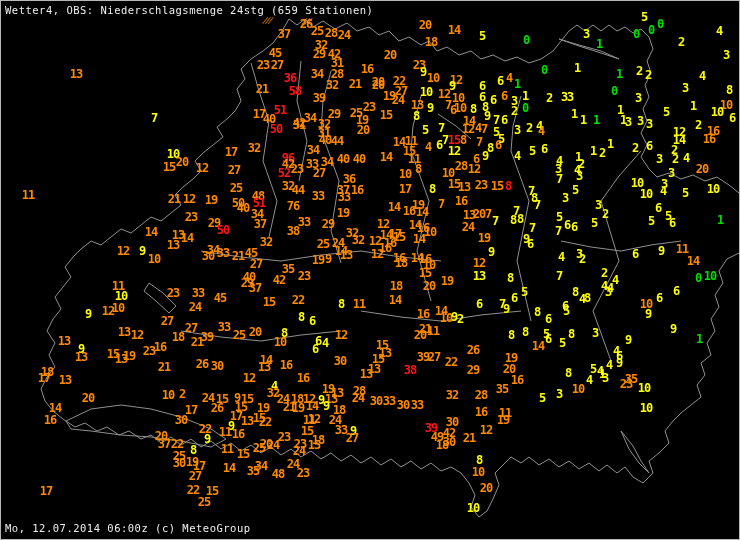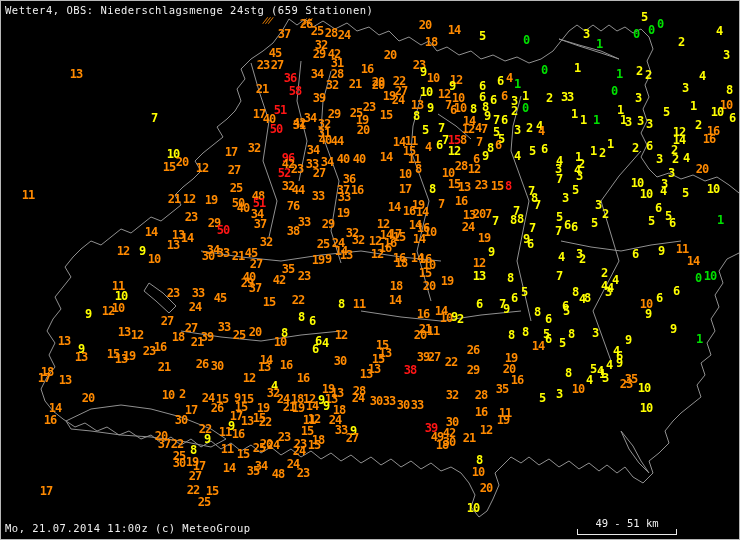--- a/index.html
+++ b/index.html
@@ -607,20 +607,16 @@
       <span class="station" style="left: 477px; top: 471px; color: rgb(255, 138, 0);">10</span>
       <span class="station" style="left: 485px; top: 487px; color: rgb(255, 138, 0);">20</span>
       <span class="station" style="left: 472px; top: 507px; color: rgb(255, 255, 0);">10</span>
       <span class="station" style="left: 645px; top: 407px; color: rgb(255, 255, 0);">10</span>
       <span class="hatch" style="left: 266px; top: 19px;">///</span>
       <span class="hatch" style="left: 305px; top: 20px;">///</span>
     </div>
 
   <div id="title-bar" class="bar-text">Wetter4, OBS: Niederschlagsmenge 24stg (659 Stationen)</div>
 
-  <div id="status-bar" class="bar-text">Mo, 21.07.2014 11:00z (c) MeteoGroup</div>
-
-  <div id="scale-bar">
-    <div id="scale-label">49 - 51 km</div>
-    <div id="scale-line"></div>
-  </div>
+  <div id="status-bar" class="bar-text">Mo, 12.07.2014 06:00z (c) MeteoGroup</div>
+
 
 </div>
 
 </body></html>

